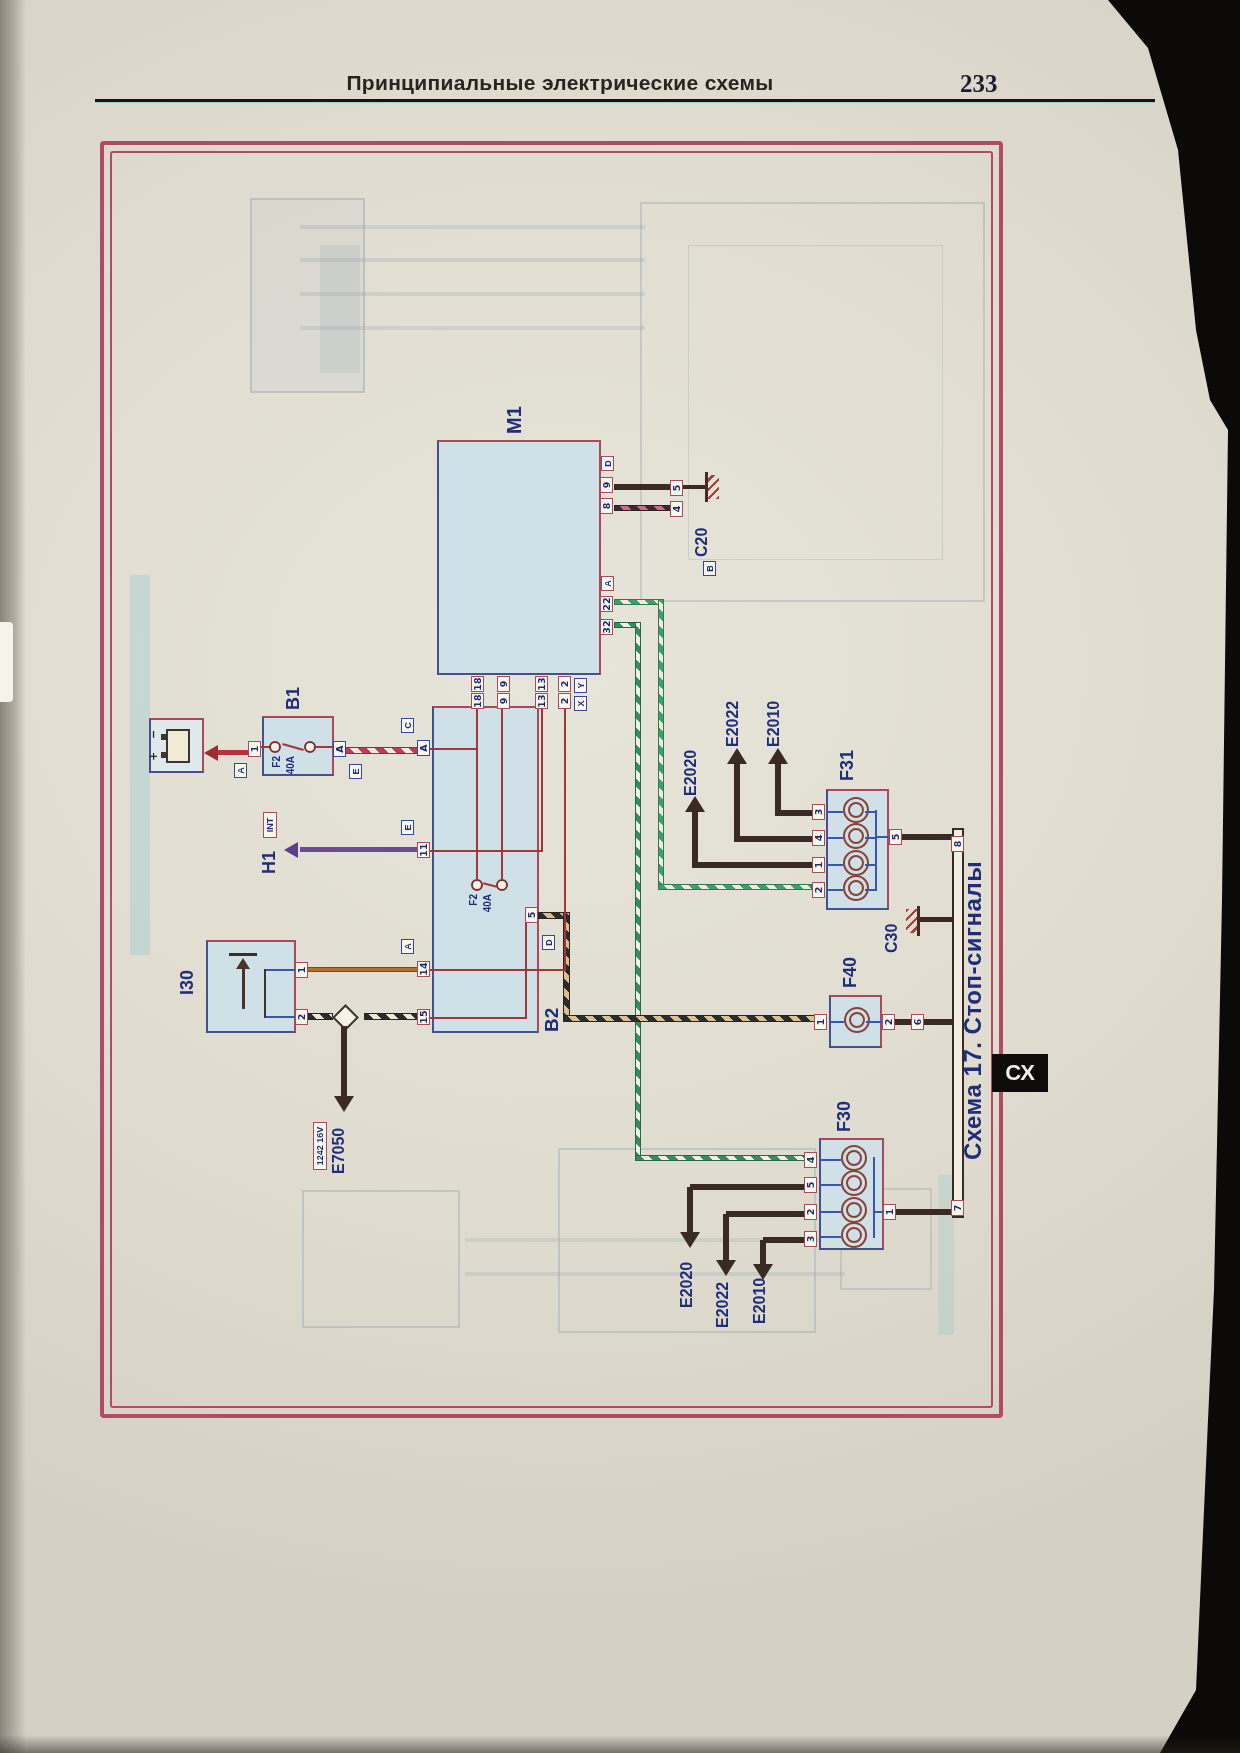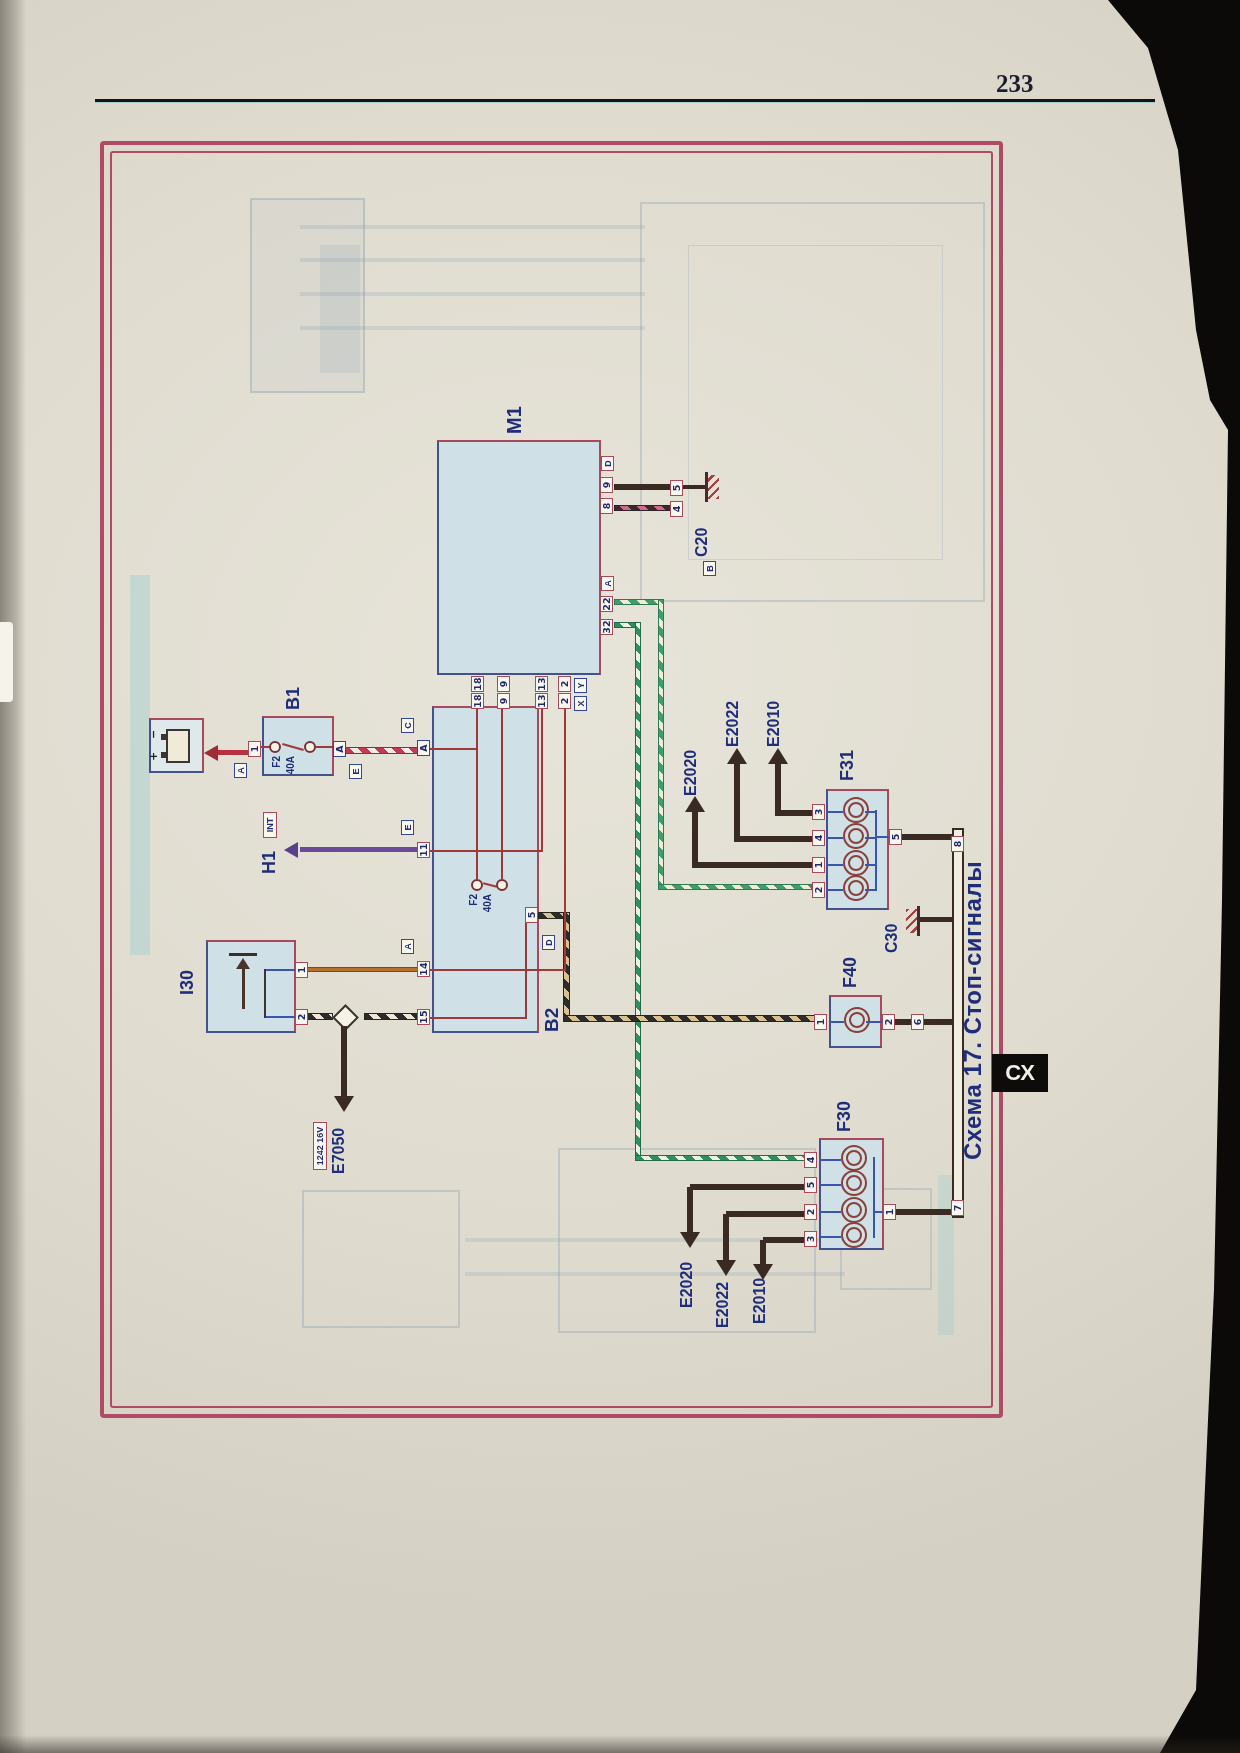--- a/index.html
+++ b/index.html
@@ -37,21 +37,22 @@
   .earth.up{transform:rotate(180deg)}
   .rot{position:absolute;left:114px;top:148px;width:1260px;height:890px;
     transform:rotate(-90deg) translateX(-1260px);transform-origin:0 0}
   .gh{position:absolute;box-sizing:border-box}
 </style>
 </head>
 <body>
 
 <div class="page">
 
-  <div class="a" style="left:996px;top:70px;font:700 25px 'Liberation Serif',serif;color:#1d1c2e">233</div>
+  <div class="a cl" style="left:280px;top:72px;width:560px;text-align:center;font-size:21px;color:#29241f;letter-spacing:.3px">Принципиальные электрические схемы</div>
+  <div class="a" style="left:960px;top:70px;font:700 25px 'Liberation Serif',serif;color:#1d1c2e">233</div>
   <div class="a" style="left:95px;top:99px;width:1060px;height:3px;background:#17130f"></div>
   <div class="a" style="left:95px;top:102px;width:1060px;height:1px;background:rgba(120,200,210,.55)"></div>
 
   <div class="a" style="left:100px;top:141px;width:903px;height:1277px;border:4px solid #b04a67;border-radius:4px"></div>
   <div class="a" style="left:110px;top:151px;width:883px;height:1257px;border:2px solid #b04a67;border-radius:3px"></div>
 
   <div class="a">
     <div class="gh" style="left:250px;top:198px;width:115px;height:195px;border:2px solid rgba(120,145,165,.32);background:rgba(160,180,195,.10)"></div>
     <div class="gh" style="left:640px;top:202px;width:345px;height:400px;border:2px solid rgba(120,145,165,.28)"></div>
     <div class="gh" style="left:688px;top:245px;width:255px;height:315px;border:1.5px solid rgba(120,145,165,.22)"></div>

